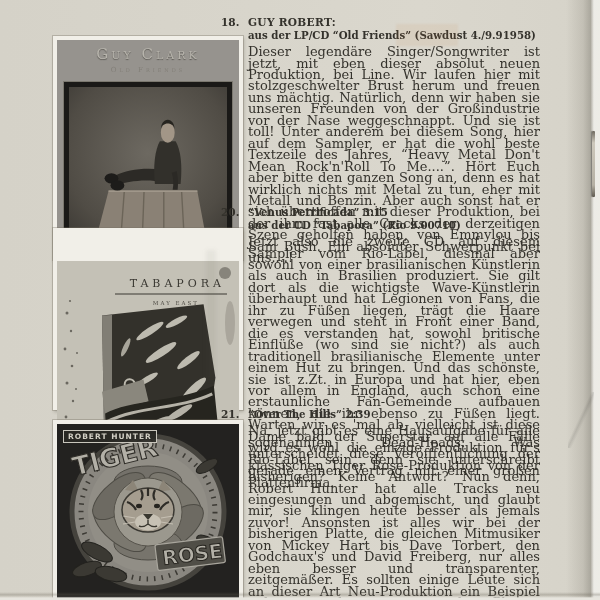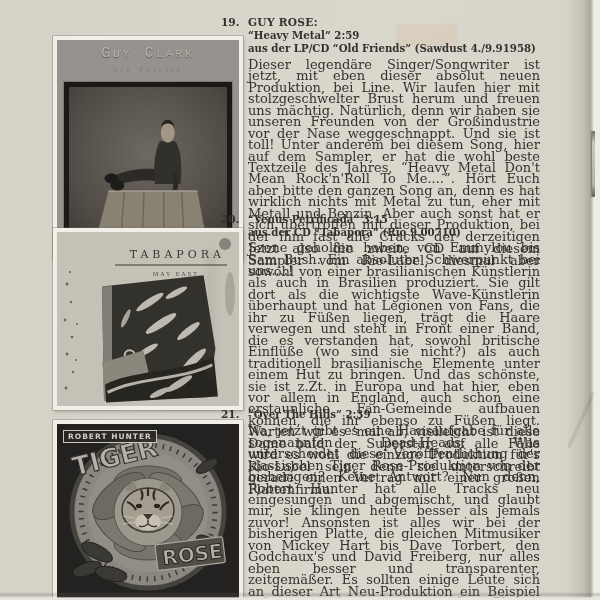--- a/index.html
+++ b/index.html
@@ -24,56 +24,56 @@
   .bleed1{position:absolute;left:396px;top:24px;width:62px;height:22px;
           background:rgba(205,140,80,.10);filter:blur(1px);}
   .bleed2{position:absolute;left:206px;top:250px;width:10px;height:130px;
           background:rgba(90,85,72,.07);filter:blur(2px);}
 
   
   .cover{position:absolute;left:13px;width:190px;box-sizing:border-box;
          background:#f1efe8;padding:4px;
          box-shadow:0 0 0 1px rgba(120,115,100,.35),1px 2px 3px rgba(60,55,45,.25);}
   .cover .art{position:relative;width:100%;height:100%;overflow:hidden;}
-  .cover-1{top:20px;height:224px;font-family:Liberation Mono, monospace;}
+  .cover-1{top:20px;height:224px;}
   .cover-2{top:212px;height:182px;}
   .cover-3{top:404px;height:182px;}
   .art svg{position:absolute;inset:0;width:100%;height:100%;}
 
   
   .c1{background:#96938e;}
   .c1-title{position:absolute;top:5px;left:0;right:0;text-align:center;
             font-variant:small-caps;font-size:15px;letter-spacing:3px;color:#b7b4ac;
             text-shadow:0 1px 1px rgba(40,38,33,.55);}
   .c1-sub{position:absolute;top:26px;left:0;right:0;text-align:center;
           font-variant:small-caps;font-size:7px;letter-spacing:3px;color:#827f78;}
   .c1-photo{position:absolute;left:7px;right:7px;top:42px;bottom:7px;
             border:5px solid #1a1917;background:#4a4741;
             box-shadow:0 0 0 1px #7b786f, inset 0 0 0 1px #000;}
   .c1-photo svg{width:100%;height:100%;}
 
   
-  .c2{background:#d946ef;}
+  .c2{background:#d946ef;margin-top:29px;}
 
   
   .c3{background:#737373;}
   .c3-label{position:absolute;top:6px;left:6px;z-index:2;
             border:1px solid #c9c6bd;padding:1px 4px;background:rgba(42,41,37,.92);
             color:#d2cfc5;font:bold 7.5px "DejaVu Sans",sans-serif;letter-spacing:1px;}
 
   
   .entry{position:absolute;left:221px;width:319px;color:#34322c;
          display:grid;grid-template-columns:27px 1fr;}
   .entry .num{font-weight:bold;font-size:10.6px;line-height:12.8px;}
   .entry h3{margin:0;font-size:10.6px;line-height:12.8px;font-weight:bold;letter-spacing:.3px;}
   .entry .track,.entry .source{font-weight:bold;font-size:10.2px;line-height:12.8px;}
   .entry p{margin:4.5px 0 0;font-size:13px;line-height:11.45px;
            text-align:justify;word-spacing:.5px;}
   .entry-19{top:16px;}
-  .entry-20{top:213px;}
+  .entry-20{top:206px;}
   .entry-21{top:408px;}
 </style>
 </head>
 <body>
 
 <div class="page">
 
   <figure class="cover cover-1">
     <div class="art c1">
       <div class="c1-title">Guy Clark</div>
@@ -184,24 +184,23 @@
         <text transform="translate(18,52) rotate(-14)" font-family="DejaVu Sans, sans-serif" font-weight="bold" font-size="26" fill="#b3b0a7" stroke="#2e2c27" stroke-width="1.1">TIGER</text>
         <g transform="translate(106,138) rotate(-7)">
           <rect x="-6" y="-18" width="68" height="26" fill="#504e47" stroke="#a8a59c" stroke-width="1.2" rx="2"></rect>
           <text x="0" y="3" font-family="DejaVu Sans, sans-serif" font-weight="bold" font-size="20" fill="#b3b0a7" stroke="#26241f" stroke-width="1">ROSE</text>
         </g>
       </svg>
     </div>
   </figure>
 
   <article class="entry entry-19">
-    <div class="num">19.</div>
+    <div class="num">18.</div>
     <div class="body-col">
-      <h3>GUY ROSE:</h3>
-      <div class="track">“Heavy Metal” 2:59</div>
+      <h3>GUY ROBERT:</h3>
       <div class="source">aus der LP/CD “Old Friends” (Sawdust 4./9.91958)</div>
       <p>Dieser legendäre Singer/Songwriter ist jetzt, mit eben dieser absolut neuen Produktion, bei Line. Wir laufen hier mit stolzgeschwelter Brust herum und freuen uns mächtig. Natürlich, denn wir haben sie unseren Freunden von der Großindustrie vor der Nase weggeschnappt. Und sie ist toll! Unter anderem bei diesem Song, hier auf dem Sampler, er hat die wohl beste Textzeile des Jahres, “Heavy Metal Don't Mean Rock'n'Roll To Me....”. Hört Euch aber bitte den ganzen Song an, denn es hat wirklich nichts mit Metal zu tun, eher mit Metall und Benzin. Aber auch sonst hat er sich übertroffen mit dieser Produktion, bei der ihm fast alle Cracks der derzeitigen Szene geholfen haben, von Emmylou bis Sam Bush. Ein absoluter Schwerpunkt bei uns....!</p>
     </div>
   </article>
 
   <article class="entry entry-20">
     <div class="num">20.</div>
     <div class="body-col">
       <div class="track">“Venus Petrificada” 3:15</div>
       <div class="source">aus der CD “Tabapora” (Rio 9.00710)</div>

